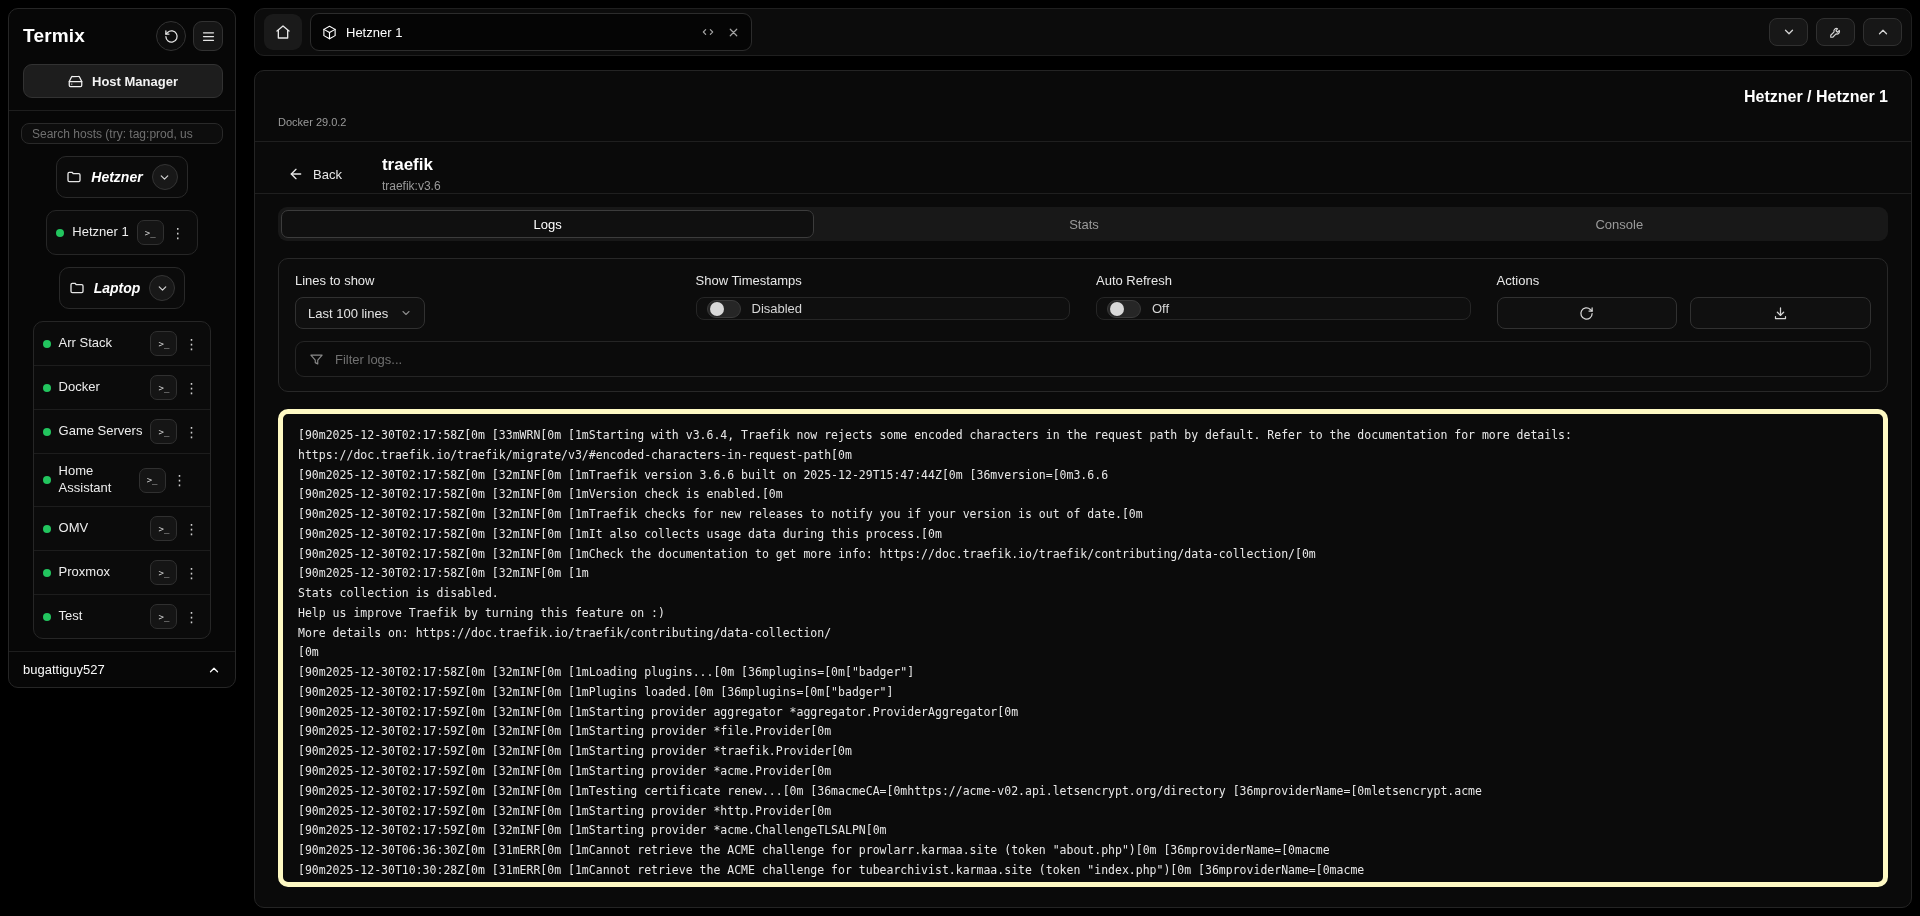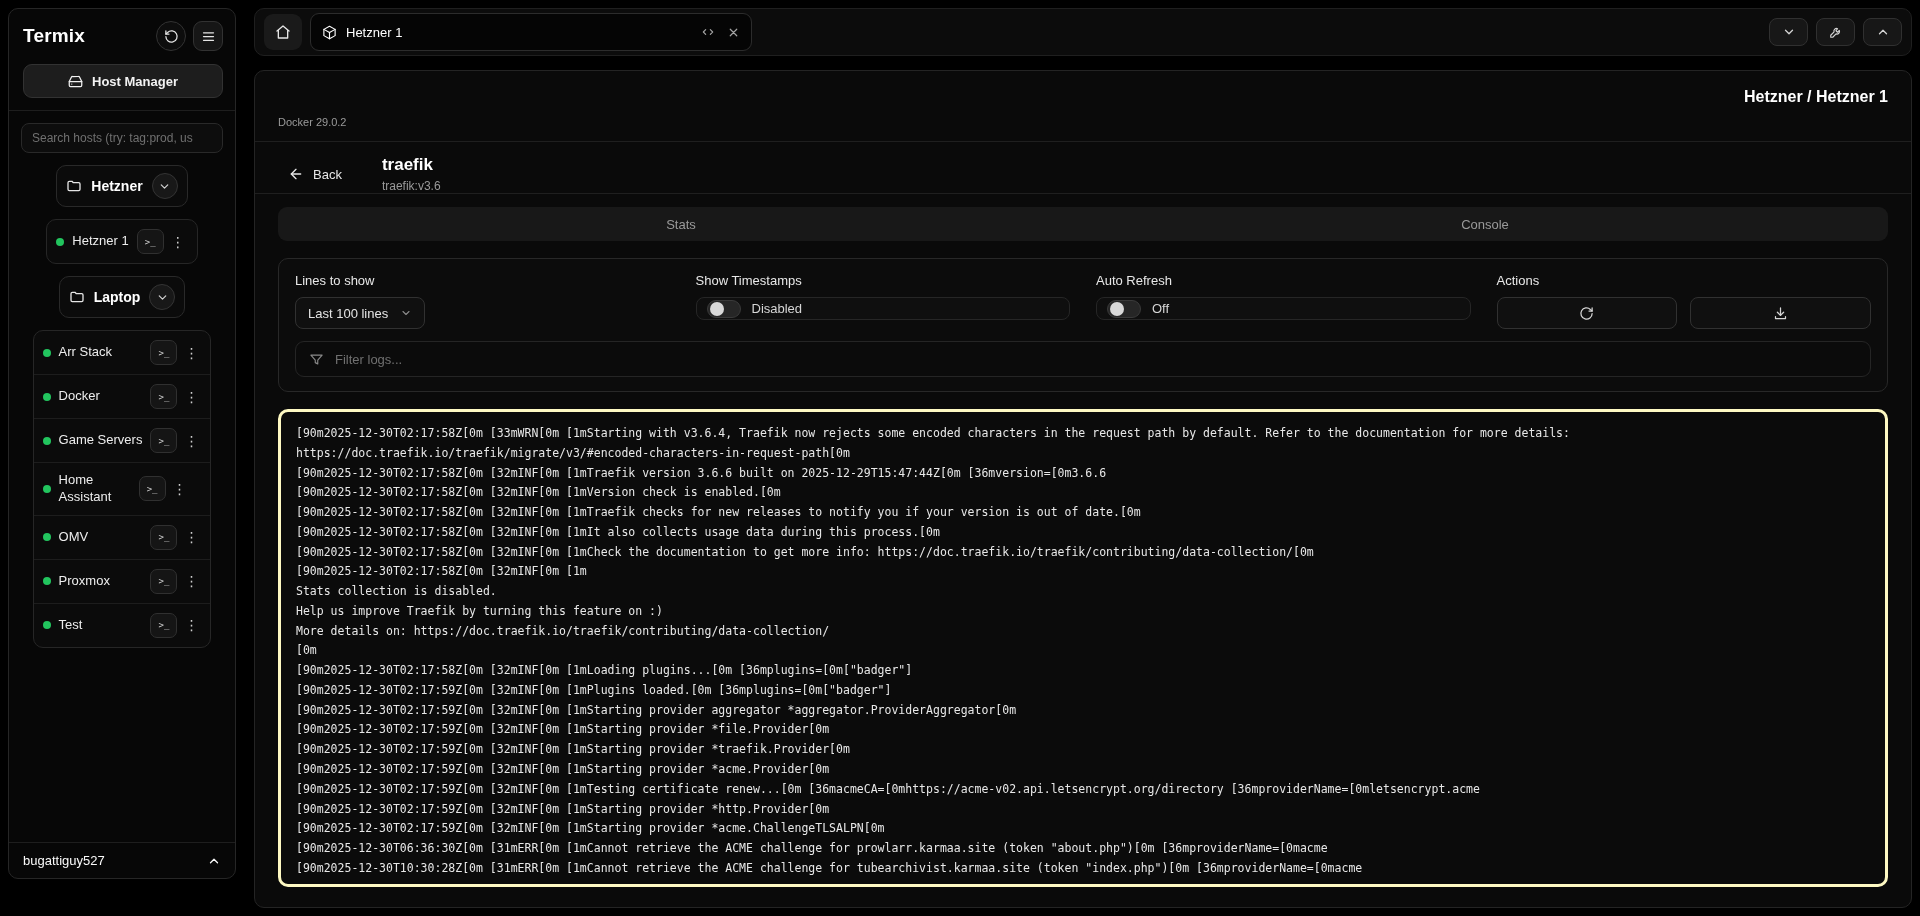--- a/index.html
+++ b/index.html
@@ -2,41 +2,41 @@
 <html><head>
 <meta charset="utf-8">
 <style>
   * { box-sizing: border-box; margin: 0; padding: 0; }
   html,body { width:1920px; height:916px; background:#000; overflow:hidden;
     font-family:"Liberation Sans", sans-serif; }
   button { font-family:inherit; cursor:pointer; }
   svg { display:block; }
 
   
-  .sidebar { position:absolute; left:8px; top:8px; width:228px; height:871px;
+  .sidebar { position:absolute; left:8px; top:8px; width:228px; height:680px;
     background:#070707; border:1px solid #262626; border-radius:10px;
     display:flex; flex-direction:column; }
   .sb-top { padding:12px 12px 12px 14px; }
   .sb-title-row { display:flex; align-items:center; justify-content:space-between; margin-bottom:13px; }
   .app-title { font-size:19px; font-weight:700; color:#fff; letter-spacing:.2px; }
   .sb-title-btns { display:flex; gap:7px; }
   .icon-btn { width:30px; height:30px; display:flex; align-items:center; justify-content:center;
     background:#161616; border:1px solid #323232; border-radius:9px; color:#e5e5e5; }
   .icon-btn.round { border-radius:50%; background:#0d0d0d; }
   .host-manager-btn { width:100%; height:34px; background:#1d1d1d; border:1px solid #323232;
     border-radius:9px; color:#f2f2f2; font-size:13px; font-weight:600;
     display:flex; align-items:center; justify-content:center; gap:9px; }
   .sb-divider { height:1px; background:#1e1e1e; }
   .sb-body { flex:1; padding:12px; display:flex; flex-direction:column; gap:12px; overflow:hidden;align-items:center; }
   .search { width:100%; height:30px; background:#0d0d0d; border:1px solid #292929; border-radius:8px;
     color:#e5e5e5; padding:0 10px; font-size:12px; outline:none; }
   .search::placeholder { color:#707070; }
   .group-header { height:42px; flex:none; border:1px solid #292929; border-radius:10px; background:#0b0b0b;
     display:flex; align-items:center; gap:9px; padding:0 9px; color:#e5e5e5; }
-  .group-label { flex:1; font-size:14px; font-weight:700; color:#fff; }
+  .group-label { flex:1; font-size:14px; font-weight:700; color:#fff;font-style:italic; }
   .chev-btn { width:26px; height:26px; border-radius:50%; background:#181818; border:1px solid #343434;
     color:#d4d4d4; display:flex; align-items:center; justify-content:center; }
   .host-box { border:1px solid #262626; border-radius:10px; background:#0b0b0b; overflow:hidden; flex:none; }
   .host-row { display:flex; align-items:center; gap:8px; padding:9px 9px; min-height:42px; }
   .host-row + .host-row { border-top:1px solid #1d1d1d; }
   .dot { width:8px; height:8px; border-radius:50%; background:#22c55e; flex:none; }
   .host-name { flex:1; font-size:13px; color:#ededed; line-height:1.3; }
   .row-btns { display:flex; align-items:center; gap:4px; }
   .term-btn { min-width:27px; height:25px; background:#151515; border:1px solid #303030; border-radius:7px;
     color:#cfcfcf; font-family:"DejaVu Sans Mono", monospace; font-size:9px;
@@ -93,21 +93,21 @@
   .toggle .knob { position:absolute; left:2px; top:1px; width:14px; height:14px; border-radius:50%;
     background:#d9d9d9; }
   .toggle-text { font-size:13px; color:#d6d6d6; }
   .actions-row { display:flex; gap:13px; }
   .action-btn { flex:1; height:32px; background:#101010; border:1px solid #313131; border-radius:8px;
     color:#d6d6d6; display:flex; align-items:center; justify-content:center; }
   .filter { margin-top:12px; height:36px; background:#0b0b0b; border:1px solid #252525; border-radius:9px;
     display:flex; align-items:center; gap:11px; padding:0 13px; color:#8a8a8a; }
   .filter input { flex:1; background:transparent; border:none; outline:none; color:#f0abfc; font-size:13px; }
   .filter input::placeholder { color:#707070; }
-  .log-box { margin:17px 23px 20px; flex:1; border:3px solid #fef9c3; border-radius:10px;
+  .log-box { margin:17px 23px 20px; flex:1; border:5px solid #fef9c3; border-radius:10px;
     background:#0b0b0b; padding:12px 15px; overflow:hidden;
     font-family:"DejaVu Sans Mono", monospace; font-size:11.5px; line-height:1.72; color:#e8e8e8; }
   .log-line { white-space:pre-wrap; overflow-wrap:break-word; }
 </style>
 </head>
 <body>
 
 <aside class="sidebar">
   <div class="sb-top">
     <div class="sb-title-row">
@@ -302,20 +302,21 @@
         </svg>
       <span>Back</span>
     </button>
     <div>
       <div class="container-name">traefik</div>
       <div class="container-image">traefik:v3.6</div>
     </div>
   </div>
 
   <div class="tabs">
+    <div class="tab-seg active">Logs</div>
     <div class="tab-seg">Stats</div>
     <div class="tab-seg">Console</div>
   </div>
 
   <div class="controls">
     <div class="controls-grid">
       <div>
         <div class="ctrl-label">Lines to show</div>
         <button class="select-btn">
           <span>Last 100 lines</span>

